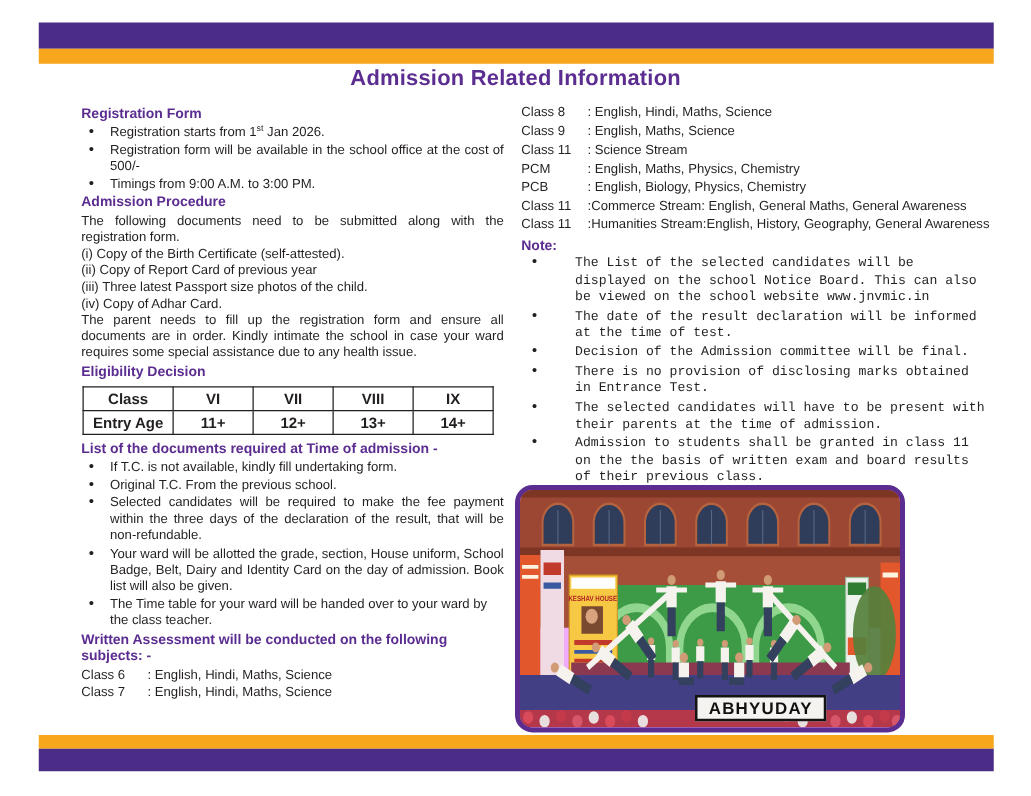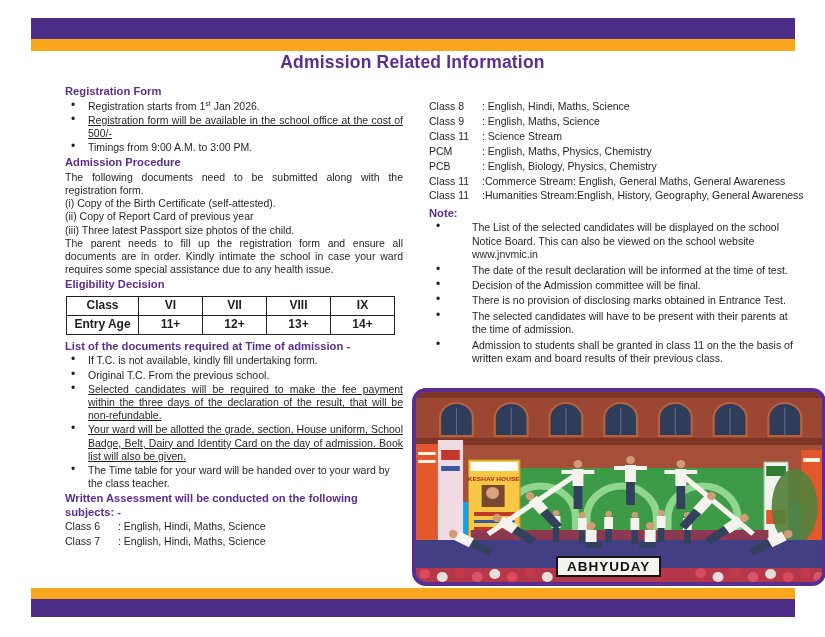--- a/index.html
+++ b/index.html
@@ -18,54 +18,54 @@
 
   
   .page-title {
     position:absolute; top:52px; left:0; width:100%;
     text-align:center; font-size:17.5px; font-weight:bold; color:#5b2d90;
     letter-spacing:.2px;
   }
 
   
   .col-left  { position:absolute; left:65px;  top:83px; width:338px; font-size:10.5px; line-height:13.2px; }
-  .col-right { position:absolute; left:417px; top:100px; width:376px; font-size:10.5px; line-height:13.4px;margin-left:12px; }
+  .col-right { position:absolute; left:417px; top:84px; width:376px; font-size:10.5px; line-height:13.4px; }
 
   .heading { color:#5b2d90; font-weight:bold; font-size:11.2px; margin:2px 0 1px; line-height:13.5px; }
   .para { margin:0; text-align:justify; }
   .plain { margin:0; }
 
   ul.bullets { list-style:none; margin:0 0 1px; padding:0; }
   ul.bullets li { position:relative; padding-left:23px; margin:0 0 1px; }
   ul.bullets li::before { content:"\2022"; position:absolute; left:6px; top:-1px; font-size:12px; }
-  ul.bullets li.just { text-align:justify;text-decoration:underline; }
+  ul.bullets li.just { text-align:justify; }
 
   ul.note-bullets { list-style:none; margin:0; padding:0; }
-  ul.note-bullets li { position:relative; padding-left:43px; margin:0 0 2px; }
+  ul.note-bullets li { position:relative; padding-left:43px; margin:0 0 2px;font-family:Liberation Mono, monospace; }
   ul.note-bullets li::before { content:"\2022"; position:absolute; left:7px; top:-1px; font-size:12px; }
 
   sup { font-size:7px; vertical-align:super; line-height:0; }
 
   
   table.elig { border-collapse:collapse; margin:4px 0 5px 1px; }
   table.elig td {
     border:1.4px solid #231f20; font-weight:bold; font-size:12px;
     text-align:center; padding:1px 4px; height:19px;
   }
   td.c0 { width:72px; } td.cn { width:64px; }
 
   .subject-row { display:flex; margin:0 0 1.5px; }
   .subject-label { flex:none; width:53px; }
   .subject-text  { flex:1; }
 
   
   .photo {
-    position:absolute; left:412px; top:388px; width:414px; height:198px;
+    position:absolute; left:412px; top:388px; width:312px; height:198px;
     border:4px solid #5b2d90; border-radius:14px; overflow:hidden;
-    background:#0ea5e9;
+    background:#f0abfc;
   }
   .photo svg { display:block; width:100%; height:100%; }
   .photo-caption {
     position:absolute; left:140px; bottom:5px;
     background:#f5f3ef; border:2px solid #141414; color:#111;
     font-weight:bold; font-size:13.5px; letter-spacing:1px;
     padding:0 9px; line-height:17px;
   }
   .head  { fill:#d19b76; }
   .shirt { fill:#f6f3ee; }
@@ -88,20 +88,21 @@
     <li><span>Registration starts from 1</span><sup>st</sup><span> Jan 2026.</span></li>
     <li class="just">Registration form will be available in the school office at the cost of 500/-</li>
     <li>Timings from 9:00 A.M. to 3:00 PM.</li>
   </ul>
 
   <div class="heading">Admission Procedure</div>
   <p class="para">The following documents need to be submitted along with the registration form.</p>
   <p class="plain">(i) Copy of the Birth Certificate (self-attested).</p>
   <p class="plain">(ii) Copy of Report Card of previous year</p>
   <p class="plain">(iii) Three latest Passport size photos of the child.</p>
+  <p class="plain">(iv) Copy of Adhar Card.</p>
   <p class="para">The parent needs to fill up the registration form and ensure all documents are in order. Kindly intimate the school in case your ward requires some special assistance due to any health issue.</p>
 
   <div class="heading">Eligibility Decision</div>
   <table class="elig">
     <tbody>
         <tr>
       <td class="c0">Class</td>
       <td class="cn">VI</td>
       <td class="cn">VII</td>
       <td class="cn">VIII</td>

